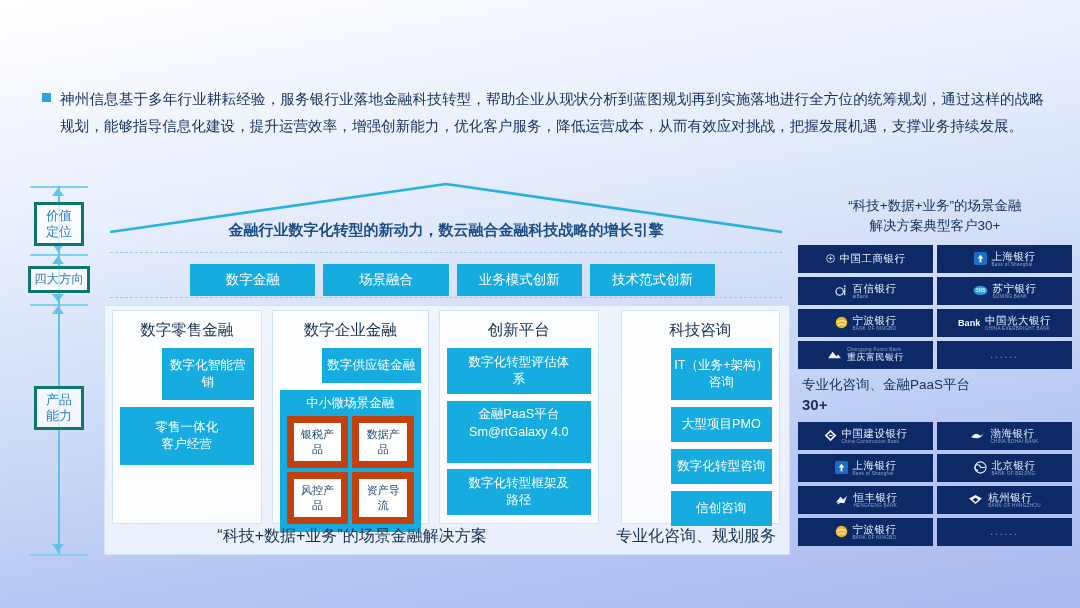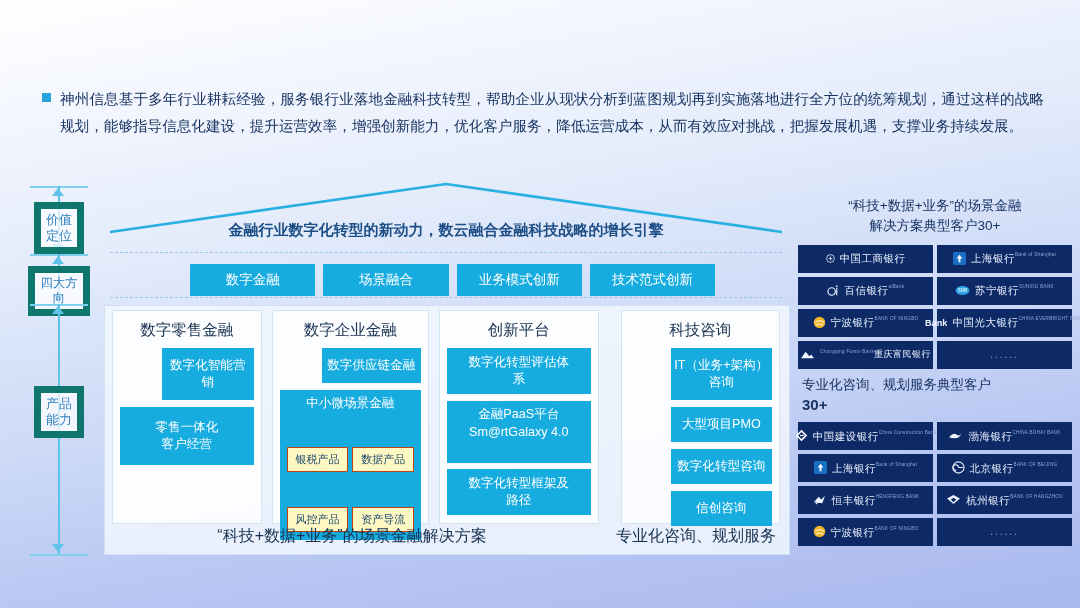--- a/index.html
+++ b/index.html
@@ -37,21 +37,21 @@
   .intro-txt{
     font-size:14.6px;color:#14305f;line-height:1.85;text-align:justify;
   }
 
   
   .axis{position:absolute;left:30px;top:186px;width:72px;height:372px;}
   .axis-seg{position:absolute;left:28px;width:2px;background:#5fc2e8;}
   .axis-rule{position:absolute;left:0;width:58px;height:2px;background:#7fd0ee;}
   .axis-lbl{
     position:absolute;left:4px;width:50px;
-    border:7px solid #0f766e;background:rgba(255,255,255,.74);
+    border:3px solid #0f766e;background:rgba(255,255,255,.74);
     color:#2f7fbe;font-size:13px;text-align:center;
     line-height:1.22;padding:3px 0;box-sizing:border-box;
   }
   .axis-lbl.wide{left:-2px;width:62px;font-size:12.4px;}
   .arw{position:absolute;left:22px;width:0;height:0;
        border-left:6px solid transparent;border-right:6px solid transparent;}
   .arw.up{border-bottom:8px solid #5fc2e8;}
   .arw.dn{border-top:8px solid #5fc2e8;}
 
   
@@ -86,22 +86,22 @@
   .col.c4{width:160px;margin-left:12px;}
   .col-h{text-align:center;font-size:15.5px;color:#16304f;margin:3px 0 7px;}
   .bx{
     background:#17ace0;color:#fff;font-size:12.6px;text-align:center;
     padding:6px 17px;margin-bottom:7px;line-height:1.35;
   }
   .bx.tall{padding:12px 3px;}
   .bx.pad{padding:9px 3px;margin-left:42px;}
   .subgrid{display:flex;flex-wrap:wrap;gap:4px;justify-content:center;padding:0 2px 4px;}
   .sub{
-    background:#fef9c3;color:#18456e;font-size:11px;text-align:center;
-    padding:4px 2px;width:calc(50% - 3px);box-sizing:border-box;border:1px solid #c2410c;margin-top:31px;
+    background:#ffffff;color:#18456e;font-size:11px;text-align:center;
+    padding:4px 2px;width:calc(50% - 3px);box-sizing:border-box;border:7px solid #c2410c;
   }
   .bx-group{background:#17ace0;padding:5px 4px 4px;margin-bottom:6px;}
   .bx-group-t{color:#fff;font-size:12.6px;text-align:center;line-height:1.35;margin-bottom:4px;}
   .tri{display:flex;gap:3px;}
   .tri>div{
     flex:1;background:#f2fbff;color:#17406a;font-size:11px;text-align:center;
     padding:3px 1px;line-height:1.25;border:1px solid #bfe6f7;
   }
   .capt{
     position:absolute;font-size:16px;color:#16304f;text-align:center;
@@ -119,21 +119,21 @@
   }
   .r-head2 b{font-size:15px;}
   .grid{display:flex;flex-wrap:wrap;gap:4px;padding:0 8px;}
   .cell{
     width:calc(50% - 2px);height:28px;background:#0d2a66;
     display:flex;align-items:center;justify-content:center;gap:5px;
     box-sizing:border-box;
   }
   .cell-cn{color:#e8eefc;font-size:10.5px;white-space:nowrap;letter-spacing:.5px;}
   .cell-en{color:#8fa6d4;font-size:4.6px;letter-spacing:.3px;white-space:nowrap;}
-  .cell-tx{display:flex;flex-direction:row;align-items:flex-start;line-height:1.15;}
+  .cell-tx{display:flex;flex-direction:column;align-items:flex-start;line-height:1.15;}
   .dots{color:#7e9ad0;font-size:10px;letter-spacing:2px;}
   .mk{flex:0 0 auto;display:flex;align-items:center;justify-content:center;}
 </style>
 </head>
 <body>
 
 <div class="slide">
 
 
   <div class="intro">
@@ -322,21 +322,21 @@
           <span class="cell-en">Chongqing Fumin Bank</span>
           <span class="cell-cn" style="font-size:9px;">重庆富民银行</span>
         </span>
       </div>
       <div class="cell">
         <span class="dots">......</span>
       </div>
     </div>
 
     <div class="r-head2">
-      <div>专业化咨询、规划服务典型客户</div>
+      <div>专业化咨询、金融PaaS平台</div>
       <div><b>30+</b></div>
     </div>
 
     <div class="grid">
       <div class="cell">
         <span class="mk">
           <svg width="13" height="13" viewBox="0 0 14 14">
               <path d="M7 .8l6.2 6.2L7 13.2.8 7z" fill="#fff"></path>
               <path d="M7 3.2l3.8 3.8L7 10.8 3.2 7z" fill="#0d2a66"></path>
               <path d="M5.4 7h4" stroke="#fff" stroke-width="1.4"></path>

